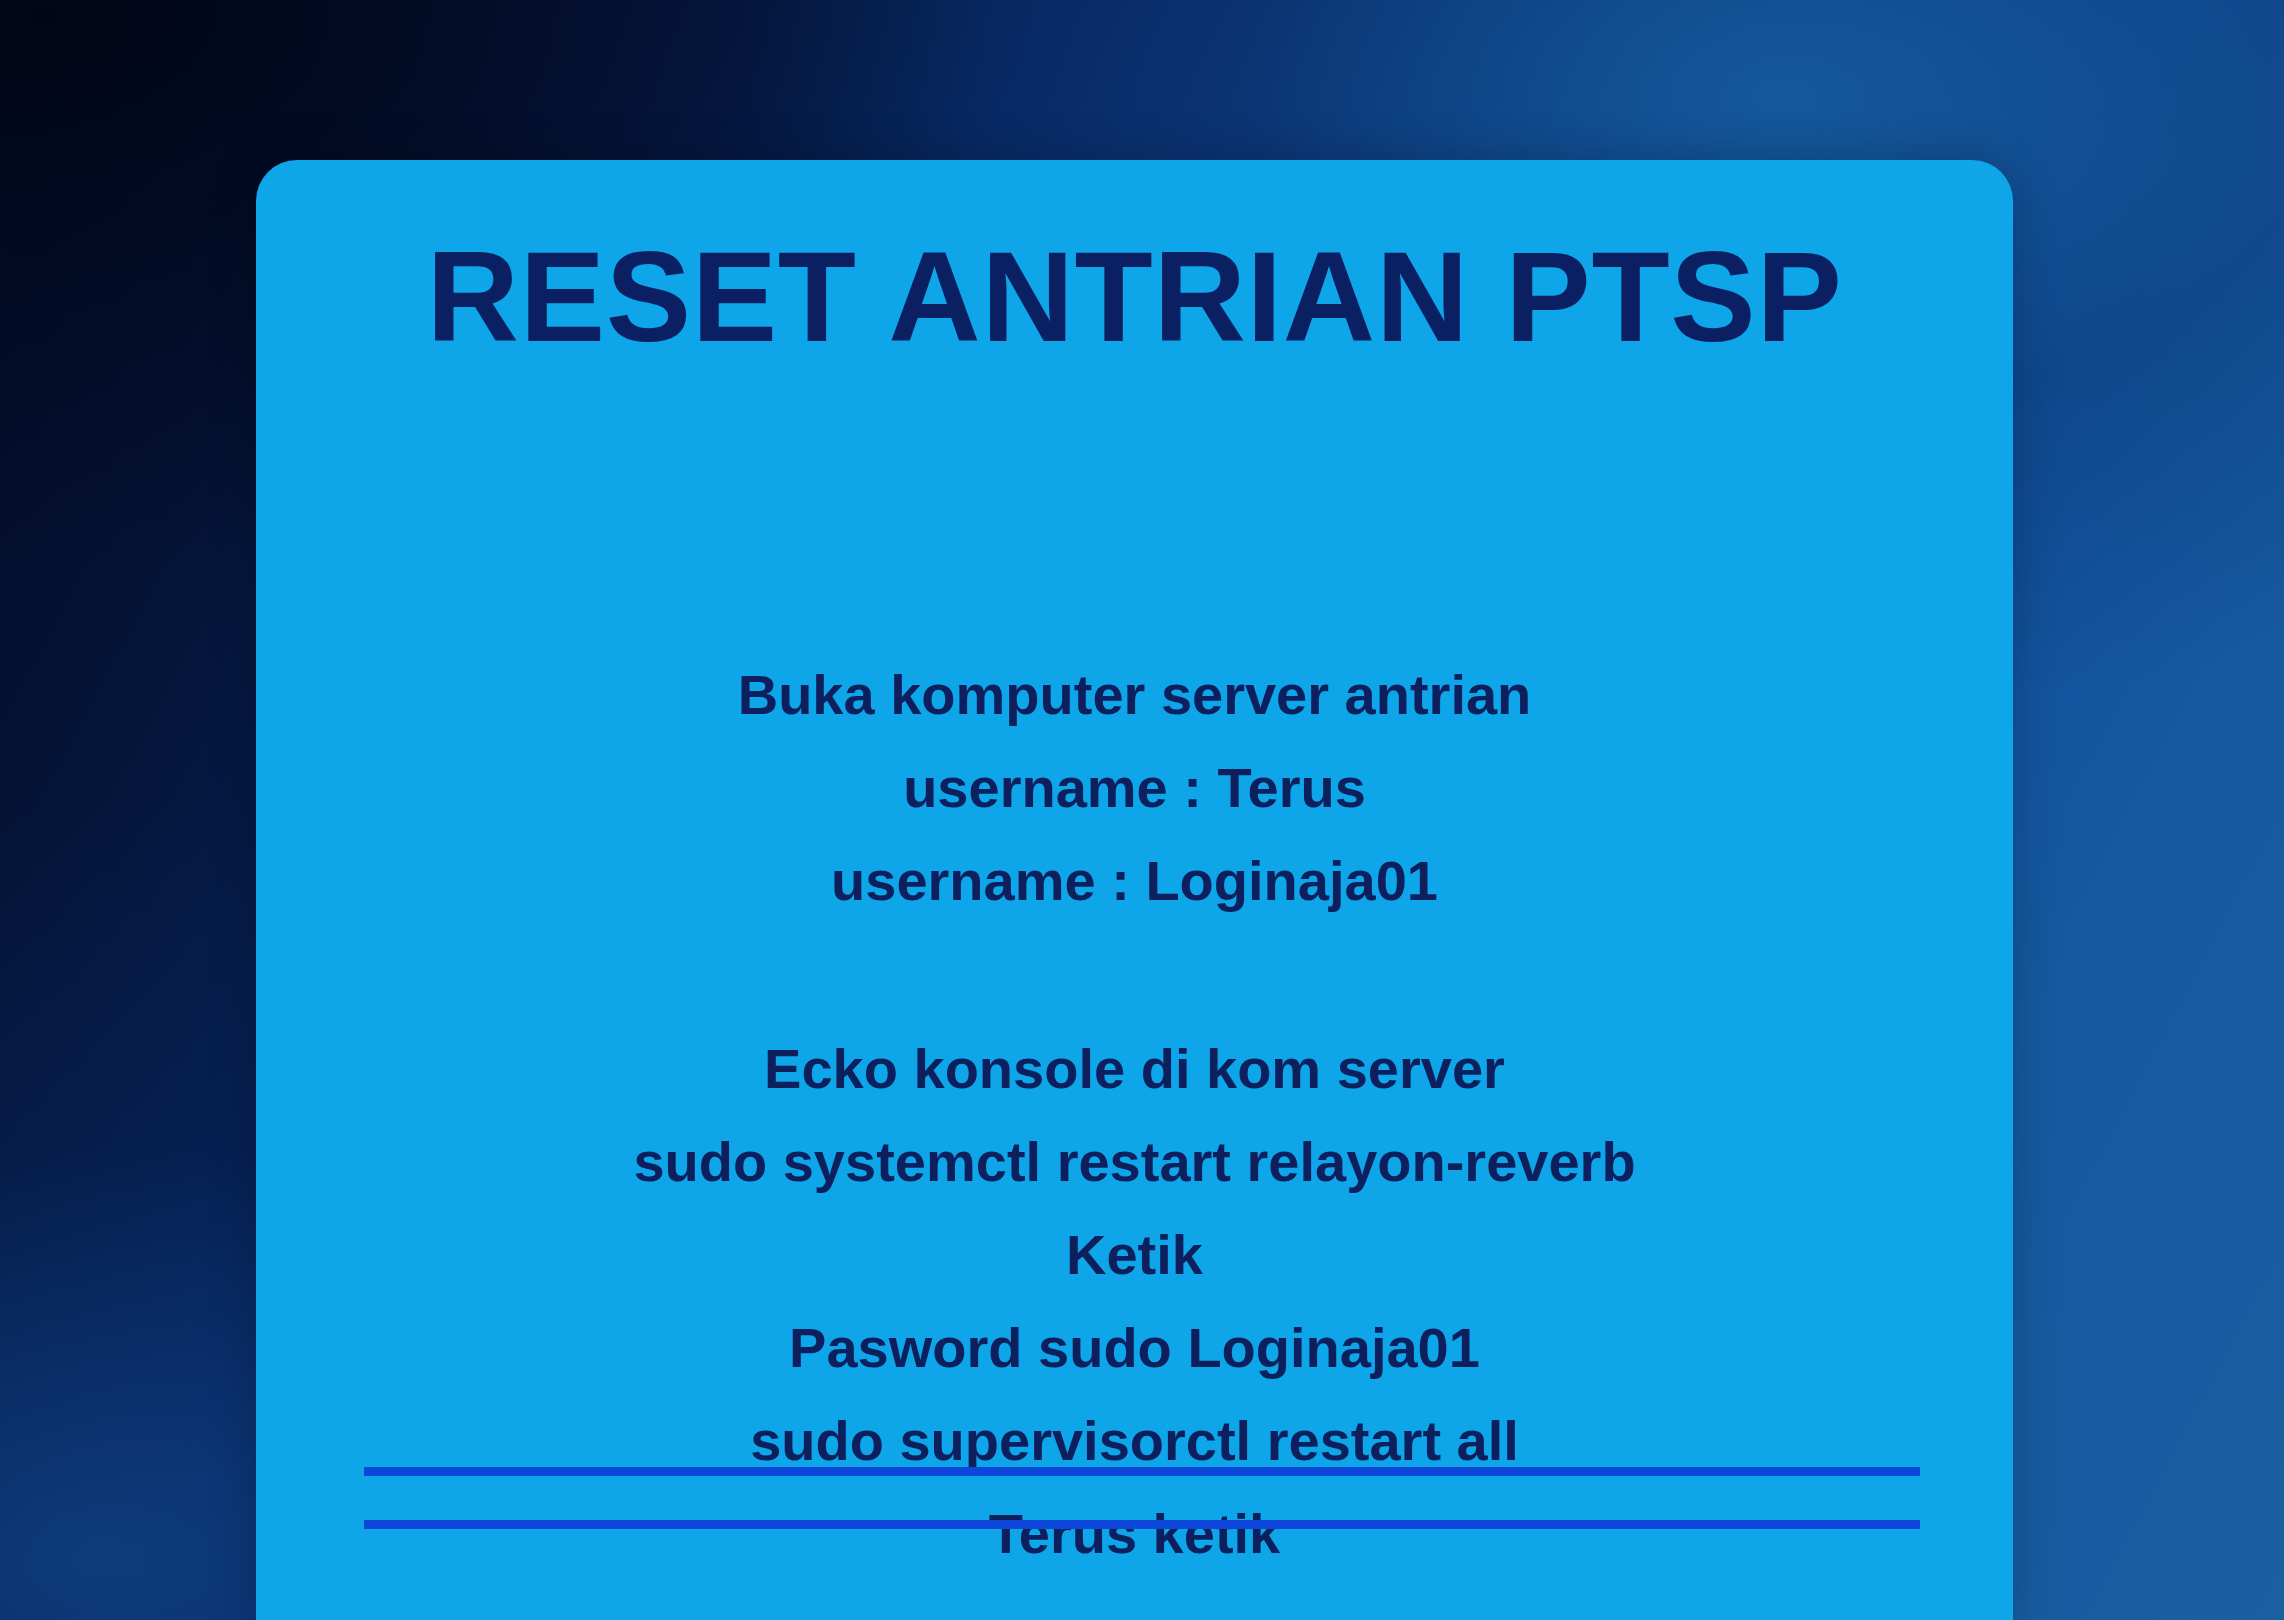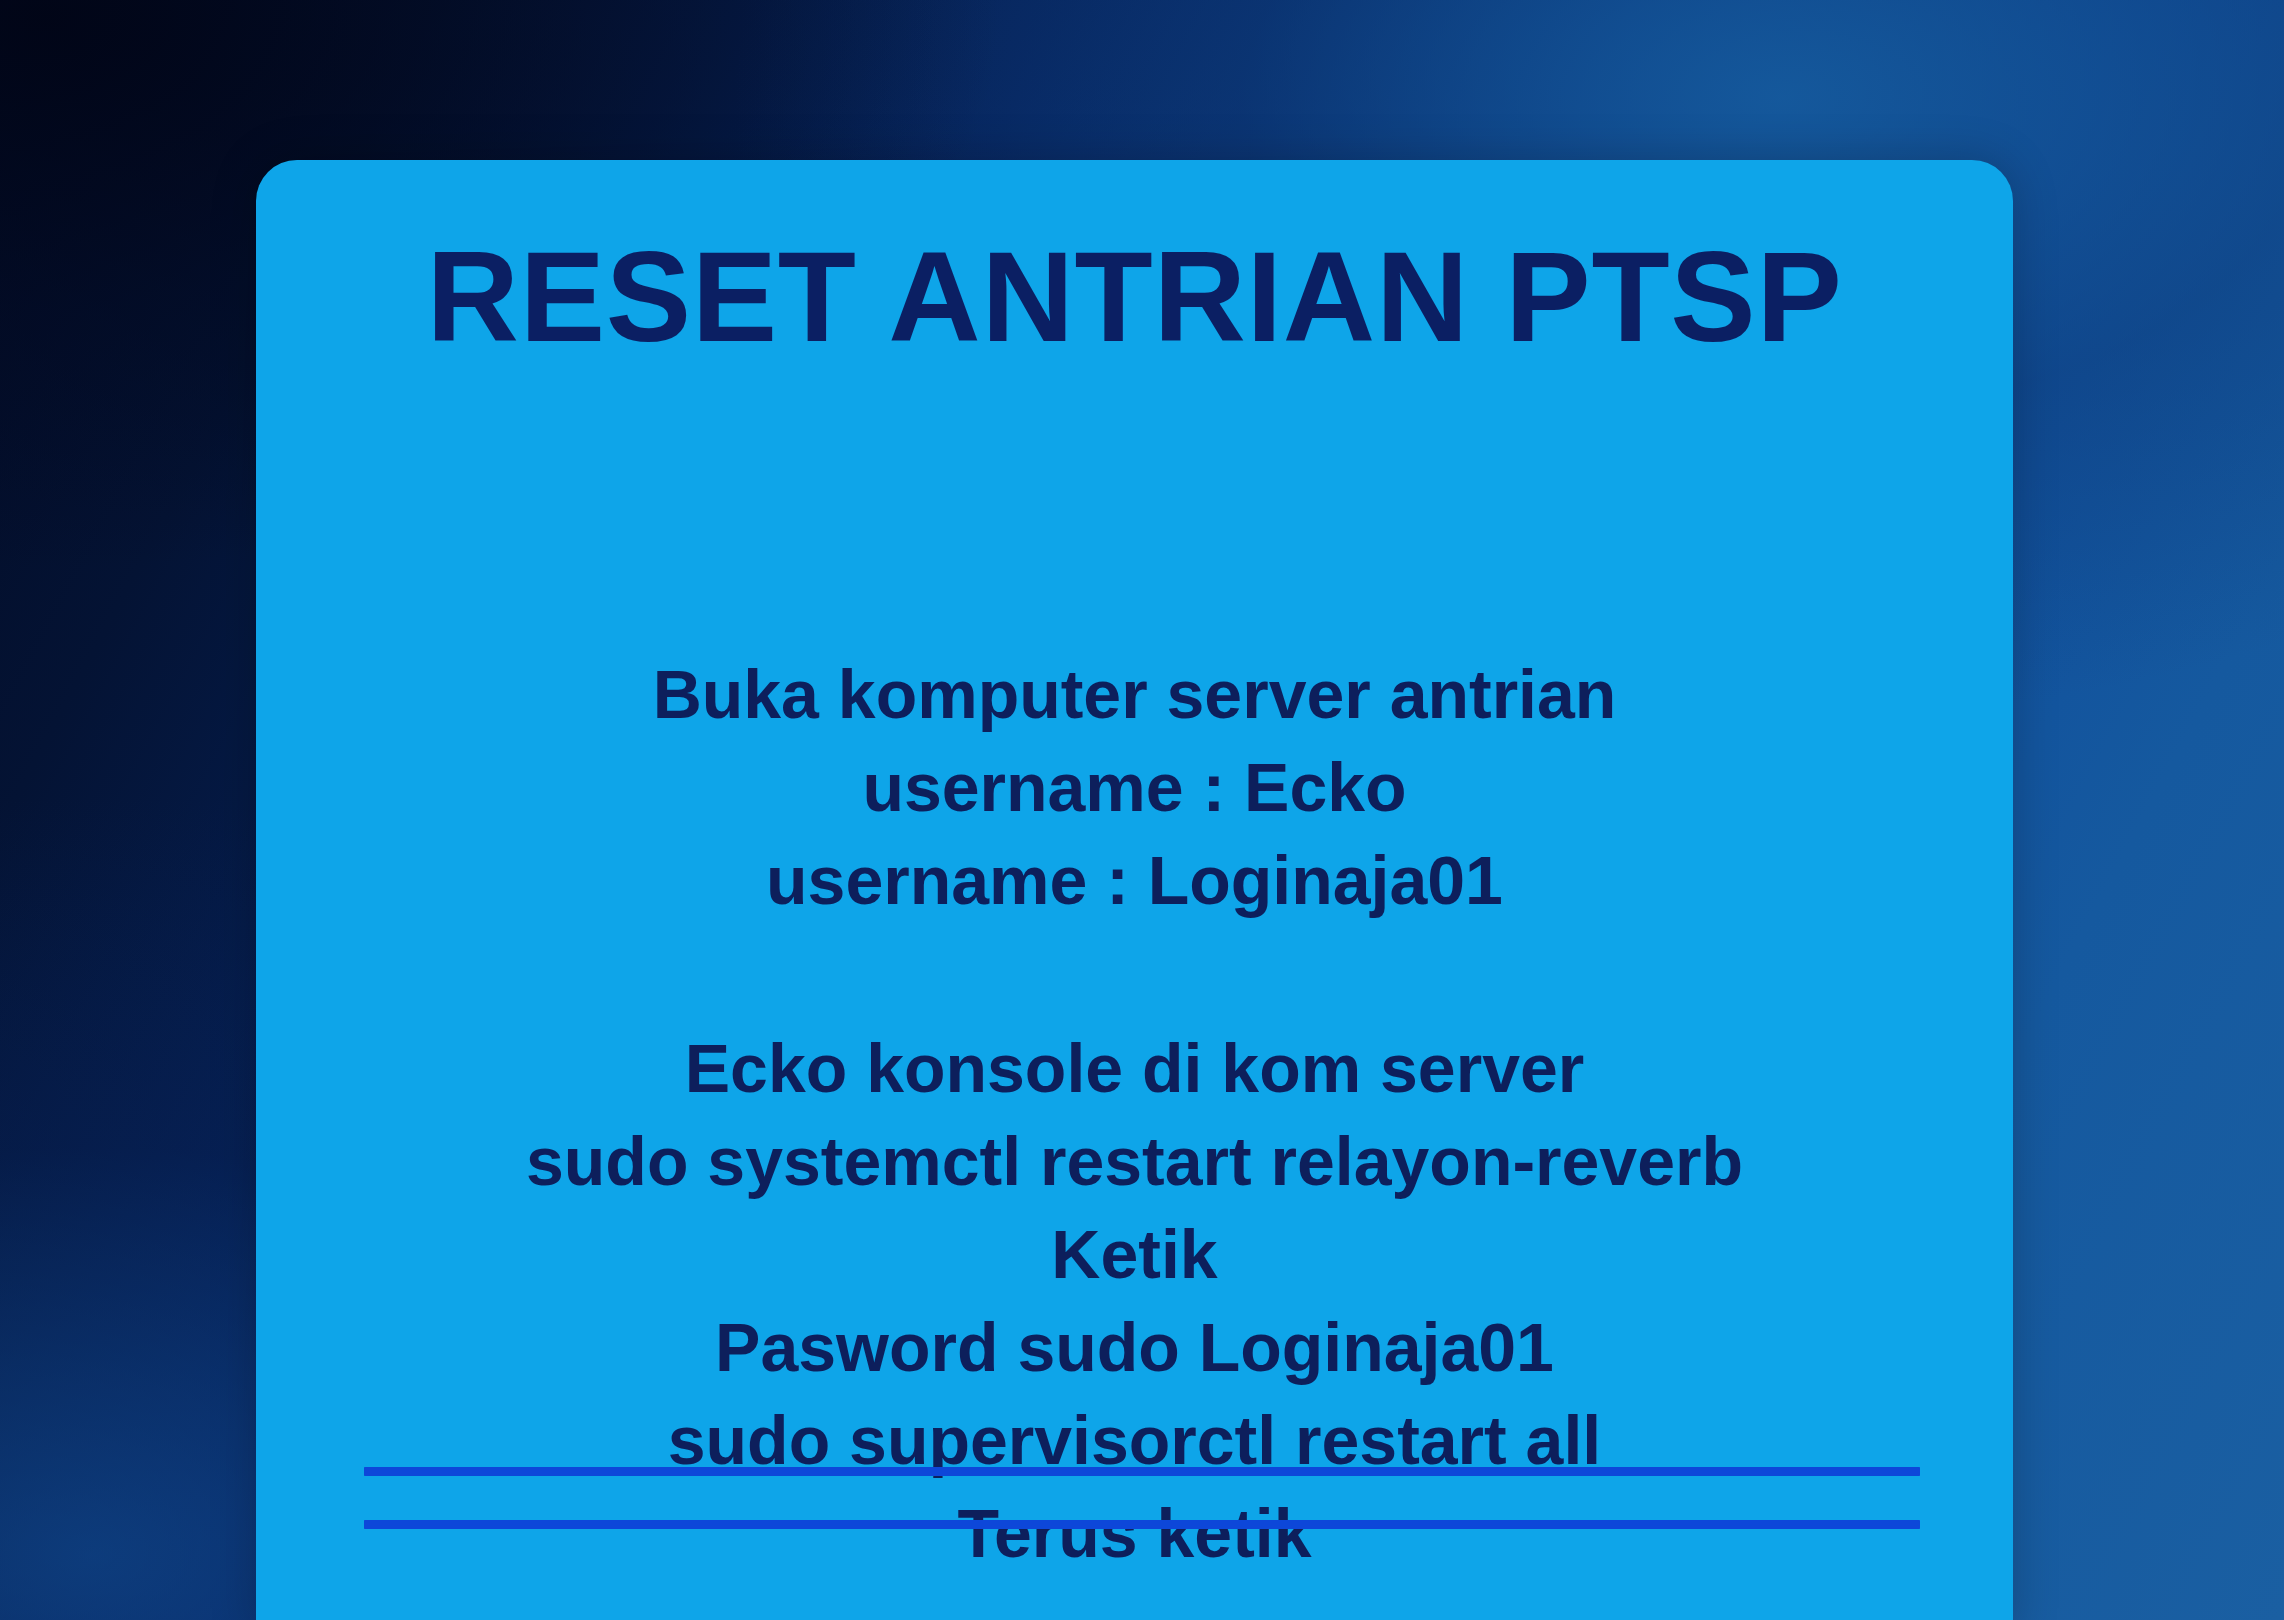--- a/index.html
+++ b/index.html
@@ -92,21 +92,21 @@
     top: 73px;
     white-space: nowrap;
   }
 
   .body-block {
     position: absolute;
     left: 0;
     right: 0;
     text-align: center;
     color: #0d1f5c;
-    font-size: 68px;
+    font-size: 56px;
     font-weight: 700;
     line-height: 93px;
   }
   .block-1 { top: 488px; }
   .block-2 { top: 862px; }
 
   .body-line {
     display: block;
     white-space: nowrap;
   }
@@ -133,21 +133,21 @@
   <div class="bg-glowB"></div>
   <div class="bg-darkTL"></div>
 
   <div class="card">
     <div class="card-inner">
 
       <h1 class="title">RESET ANTRIAN PTSP</h1>
 
       <div class="body-block block-1">
         <span class="body-line">Buka komputer server antrian</span>
-        <span class="body-line">username : Ecko</span>
+        <span class="body-line">username : Terus</span>
         <span class="body-line">username : Loginaja01</span>
       </div>
 
       <div class="body-block block-2">
         <span class="body-line">Ecko konsole di kom server</span>
         <span class="body-line">sudo systemctl restart relayon-reverb</span>
         <span class="body-line">Ketik</span>
         <span class="body-line">Pasword sudo Loginaja01</span>
         <span class="body-line">sudo supervisorctl restart all</span>
         <span class="body-line">Terus ketik</span>

